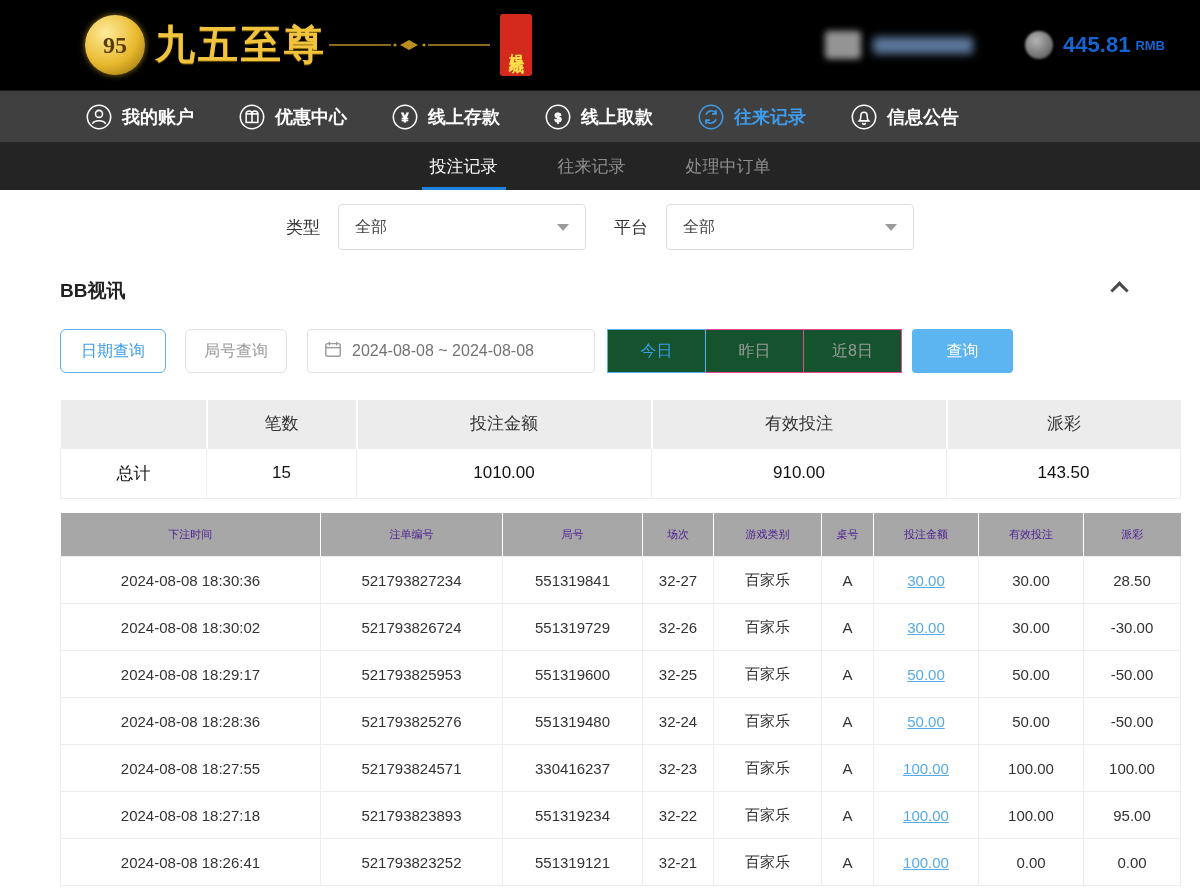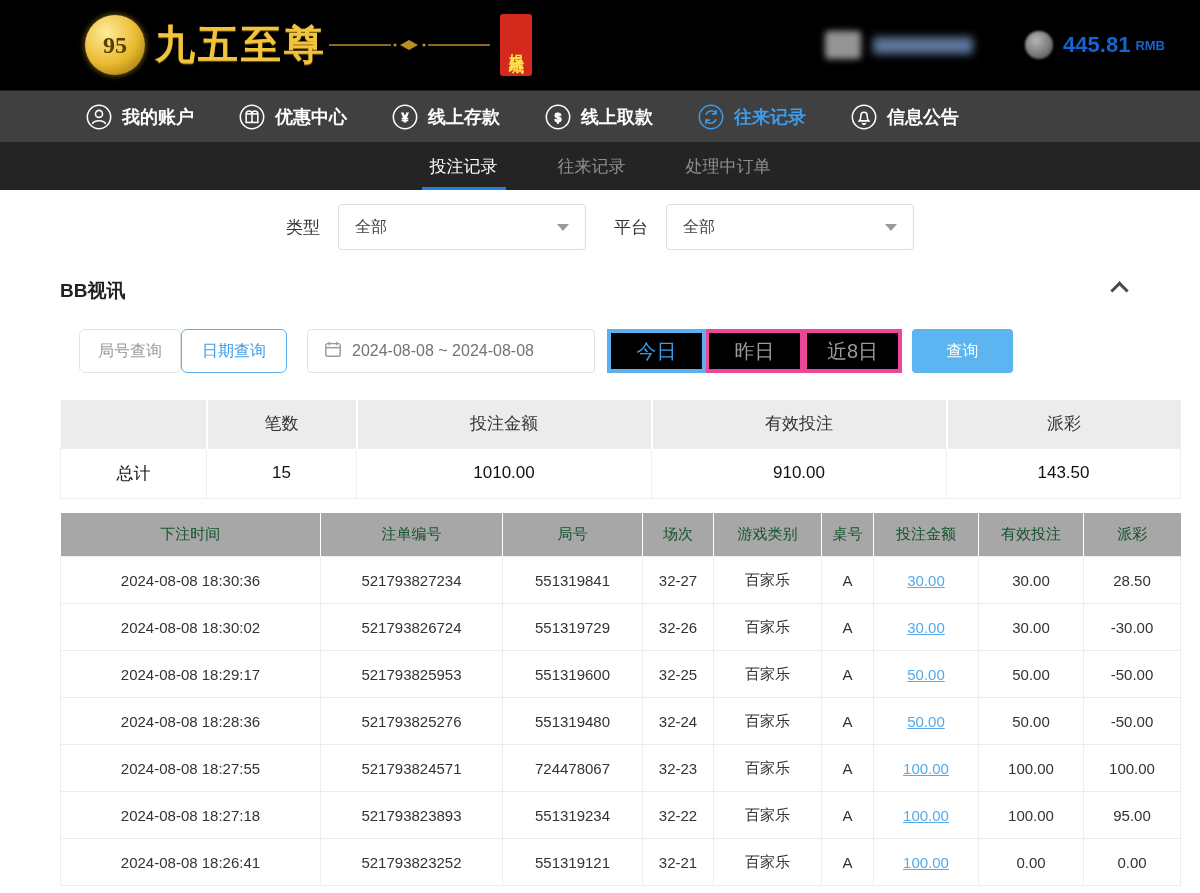--- a/index.html
+++ b/index.html
@@ -76,39 +76,39 @@
   .btn { height:44px; display:flex; align-items:center; justify-content:center;
     font-size:16px; cursor:pointer; background:#fff; }
   .btn-outline-blue { border:1px solid #5cb0ee; color:#3d9ce8; border-radius:6px;
     width:106px; }
   .btn-outline-gray { border:1px solid #e2e2e2; color:#999; border-radius:6px;
     width:102px; margin-left:19px; }
   .date-box { margin-left:20px; width:288px; height:44px; border:1px solid #e2e2e2;
     border-radius:4px; display:flex; align-items:center; gap:10px;
     padding:0 16px; color:#737373; font-size:16px; cursor:pointer; }
   .quick-group { display:flex; margin-left:13px; }
-  .quick { width:99px; height:44px; border:4px solid #ec4899; color:#9a9a9a;
-    display:flex; align-items:center; justify-content:center; font-size:20px;
-    background:#000000; margin-left:-1px; cursor:pointer; }
+  .quick { width:99px; height:44px; border:1px solid #ec4899; color:#9a9a9a;
+    display:flex; align-items:center; justify-content:center; font-size:16px;
+    background:#14532d; margin-left:-1px; cursor:pointer; }
   .quick.active { border-color:#5cb0ee; color:#3d9ce8; position:relative; z-index:1; }
   .btn-primary { margin-left:10px; width:101px; height:44px; background:#5cb4f0;
     color:#fff; border:none; border-radius:4px; font-size:16px; }
 
   
   table { border-collapse:collapse; table-layout:fixed; }
   .summary { margin:26px 60px 0; width:1120px; }
   .summary th { height:48px; background:#ececec; color:#333; font-size:17px;
     font-weight:normal; border-left:2px solid #fff; text-align:center; }
   .summary th:first-child { border-left:none; }
   .summary td { height:50px; font-size:17px; color:#111; text-align:center;
     border:1px solid #efefef; background:#fff; }
 
   
   .bets { margin:14px 60px 0; width:1120px; }
-  .bets th { height:44px; background:#a7a7a7; color:#14532d; font-size:15px;
+  .bets th { height:44px; background:#a7a7a7; color:#4c1d95; font-size:11px;
     font-weight:normal; border-left:1px solid #fff; text-align:center; }
   .bets th:first-child { border-left:none; }
   .bets td { height:47px; font-size:15px; color:#333; text-align:center;
     border:1px solid #ededed; background:#fff; }
   .bet-link { color:#56aae8; text-decoration:underline; cursor:pointer; }
   .neg { color:#f4463c; }
 </style>
 </head>
 <body>
 
@@ -223,22 +223,22 @@
     </div>
   </div>
 </div>
 
 <div class="section-head">
   <span class="section-title">BB视讯</span>
   <span class="chev-up"></span>
 </div>
 
 <div class="query-row">
+  <div class="btn btn-outline-blue">日期查询</div>
   <div class="btn btn-outline-gray">局号查询</div>
-  <div class="btn btn-outline-blue">日期查询</div>
   <div class="date-box">
     <span>
       <svg width="18" height="18" viewBox="0 0 20 20">
         <rect x="2" y="4" width="16" height="14" rx="2" fill="none" stroke="#9a9a9a" stroke-width="1.6"></rect>
         <line x1="2" y1="8.5" x2="18" y2="8.5" stroke="#9a9a9a" stroke-width="1.6"></line>
         <line x1="6" y1="2" x2="6" y2="6" stroke="#9a9a9a" stroke-width="1.6"></line>
         <line x1="14" y1="2" x2="14" y2="6" stroke="#9a9a9a" stroke-width="1.6"></line>
       </svg>
     </span>
     <span>2024-08-08 ~ 2024-08-08</span>
@@ -345,21 +345,21 @@
         <td>32-24</td>
         <td>百家乐</td>
         <td>A</td>
         <td><span class="bet-link">50.00</span></td>
         <td>50.00</td>
         <td class="neg">-50.00</td>
       </tr>
       <tr>
         <td>2024-08-08 18:27:55</td>
         <td>521793824571</td>
-        <td>724478067</td>
+        <td>330416237</td>
         <td>32-23</td>
         <td>百家乐</td>
         <td>A</td>
         <td><span class="bet-link">100.00</span></td>
         <td>100.00</td>
         <td>100.00</td>
       </tr>
       <tr>
         <td>2024-08-08 18:27:18</td>
         <td>521793823893</td>

